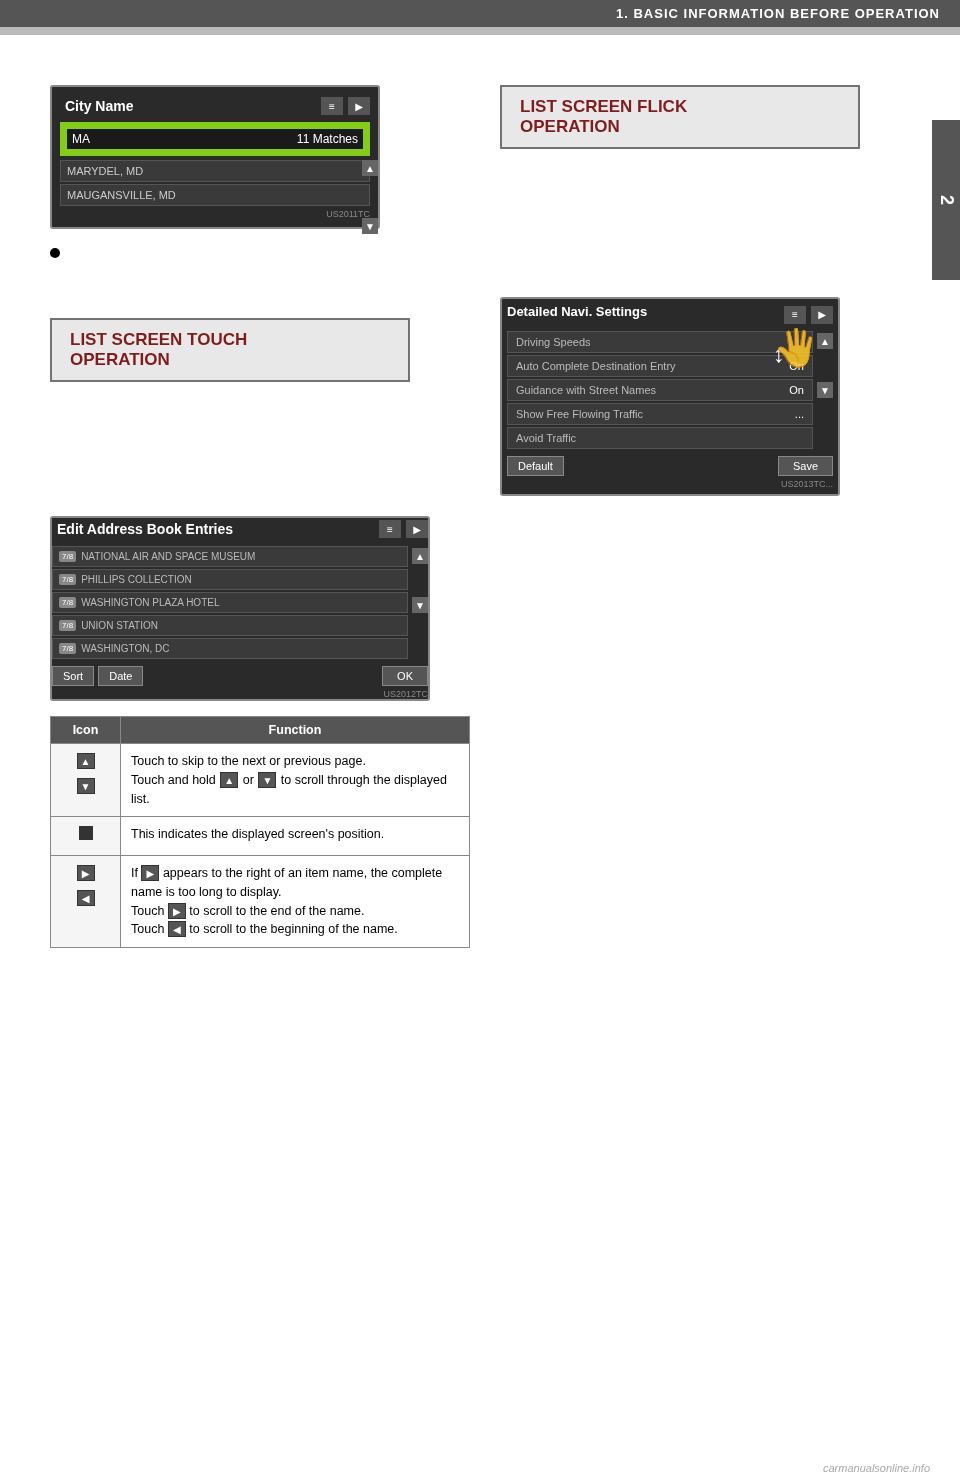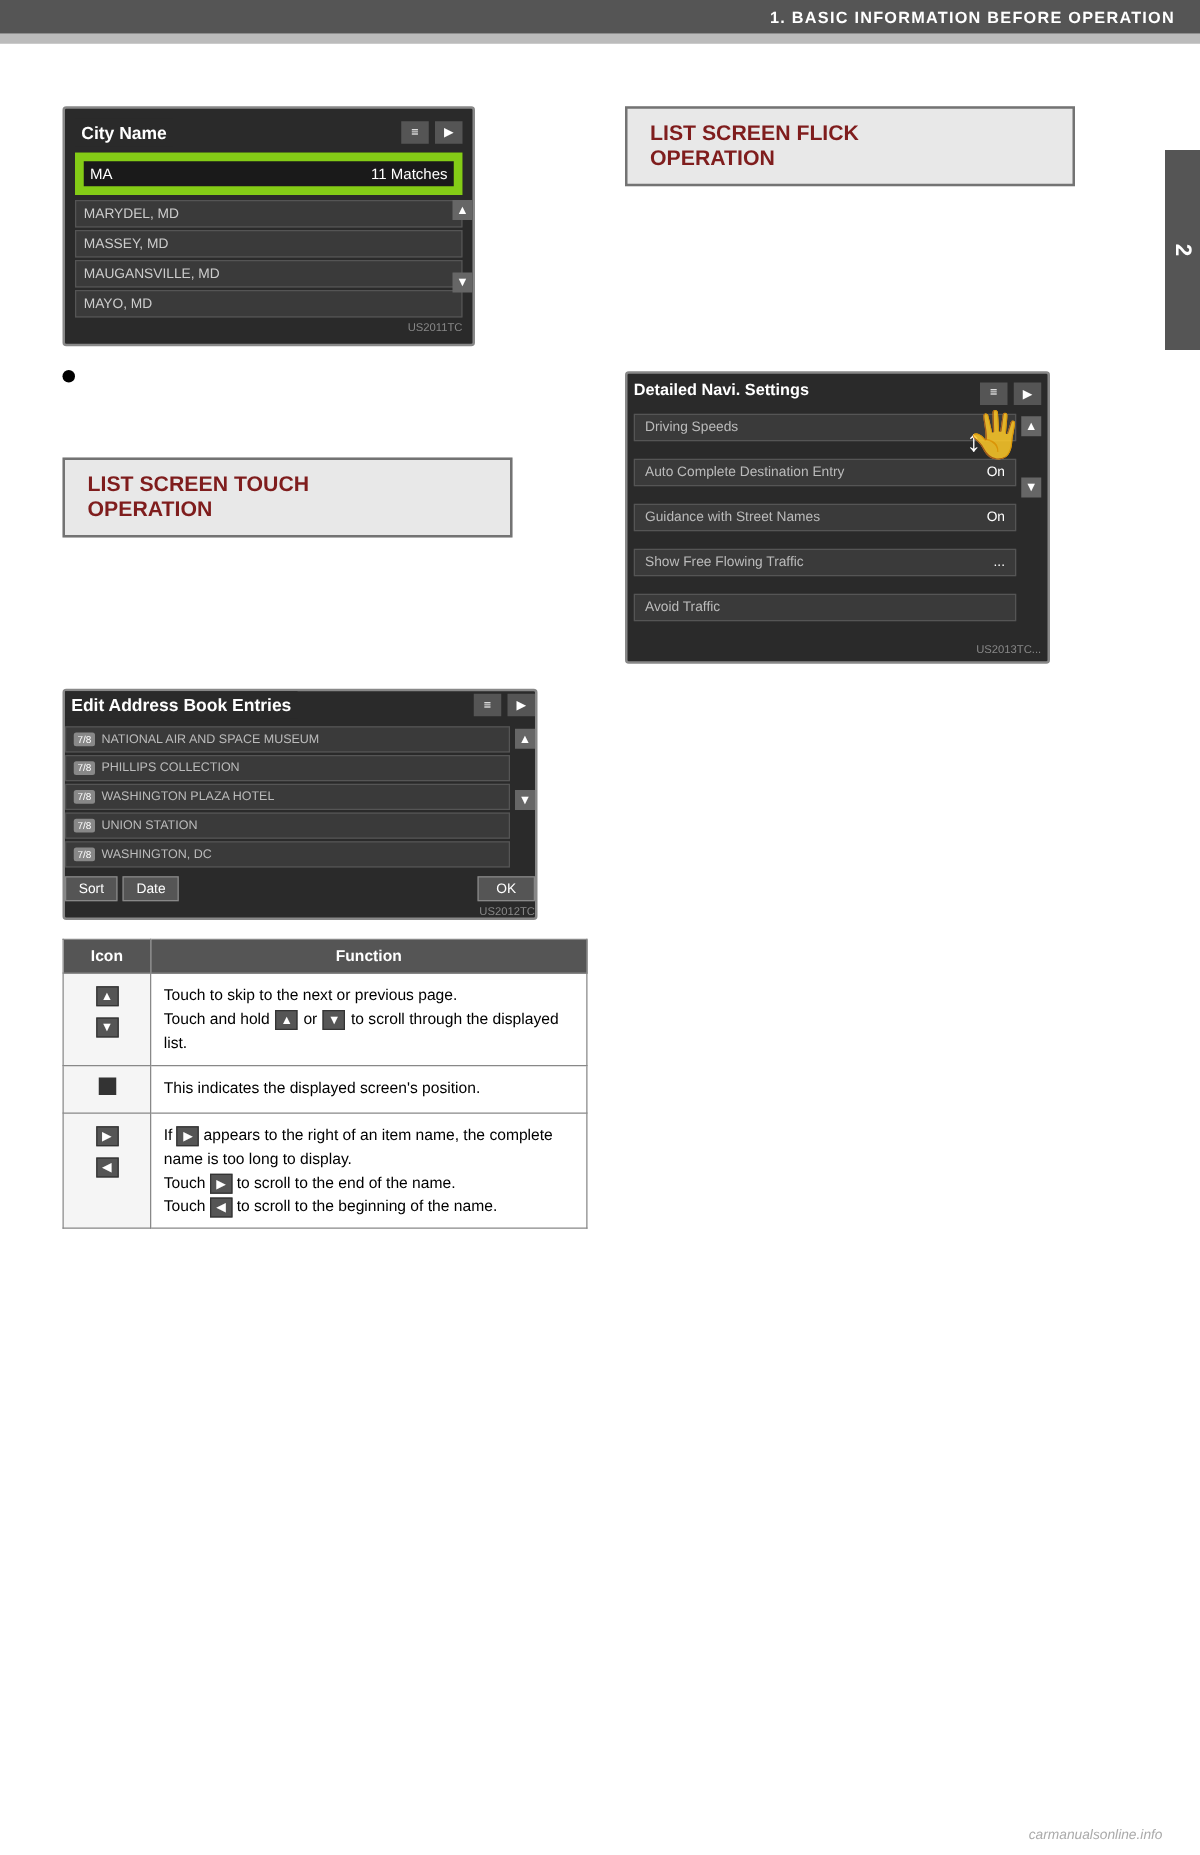--- a/index.html
+++ b/index.html
@@ -331,21 +331,21 @@
       font-weight: bold;
       margin-bottom: 6px;
     }
 
     .navi-list-item {
       background: #3a3a3a;
       border: 1px solid #555;
       color: #bbb;
       font-size: 11px;
       padding: 4px 8px;
-      margin-bottom: 14px;
+      margin-bottom: 2px;
       display: flex;
       justify-content: space-between;
       align-items: center;
     }
 
     .navi-item-value {
       color: #fff;
       font-size: 11px;
     }
 
@@ -431,23 +431,21 @@
             <button class="nav-icon-btn">≡</button>
             <button class="nav-icon-btn">▶</button>
           </div>
         </div>
         <div class="nav-search-bar">
           <span>MA</span>
           <span>11 Matches</span>
         </div>
         <div style="position:relative;">
           <div class="nav-list-item">MARYDEL, MD</div>
-          <div class="nav-list-item">MASSEY, MD</div>
           <div class="nav-list-item">MAUGANSVILLE, MD</div>
-          <div class="nav-list-item">MAYO, MD</div>
           <div style="position:absolute; right:-8px; top:0; display:flex; flex-direction:column; gap:2px;">
             <button class="nav-scroll-btn">▲</button>
             <button class="nav-scroll-btn" style="margin-top:40px;">▼</button>
           </div>
         </div>
         <div class="nav-watermark">US2011TC</div>
       </div>
 
       <div class="bullet-section">
         <div class="bullet-dot">
@@ -504,20 +502,24 @@
               </div>
               <div class="navi-list-item">
                 <span>Avoid Traffic</span>
                 <span class="navi-item-value"></span>
               </div>
             </div>
             <div style="display:flex; flex-direction:column; gap:3px; margin-top:2px;">
               <button class="nav-scroll-btn">▲</button>
               <button class="nav-scroll-btn" style="margin-top:30px;">▼</button>
             </div>
+          </div>
+          <div class="navi-bottom">
+            <button class="navi-default-btn">Default</button>
+            <button class="navi-save-btn">Save</button>
           </div>
           <div class="nav-watermark">US2013TC...</div>
         </div>
         
         <div class="gesture-arrows">↕</div>
         <div class="hand-icon">🖐</div>
       </div>
 
     </div>
   </div>

